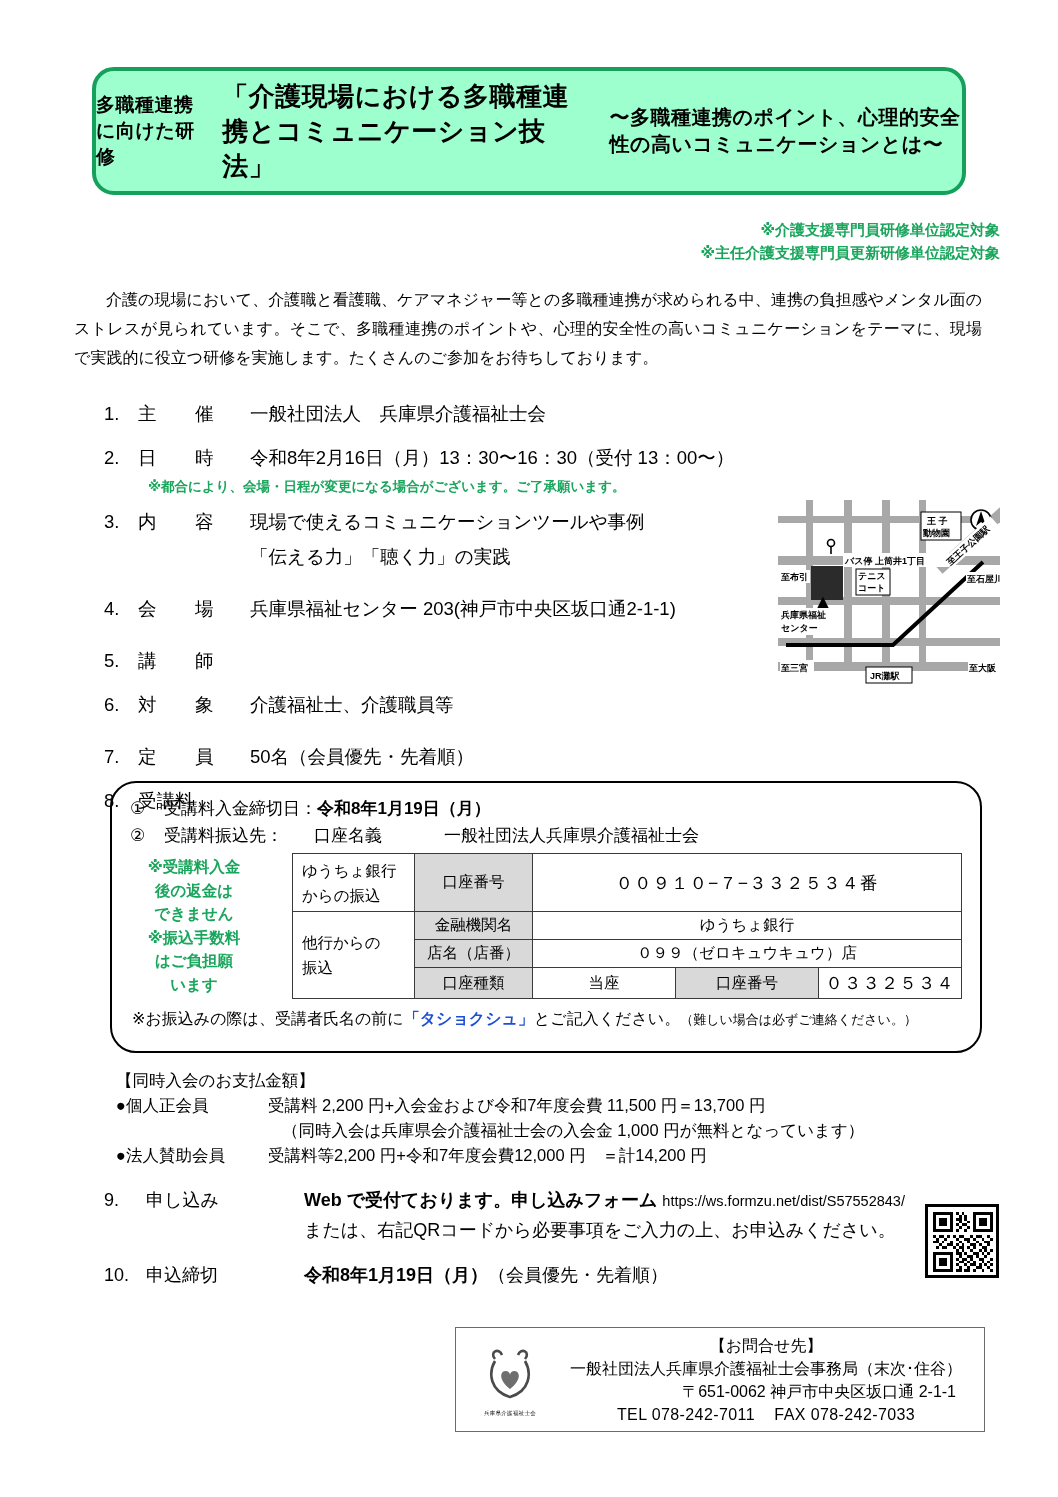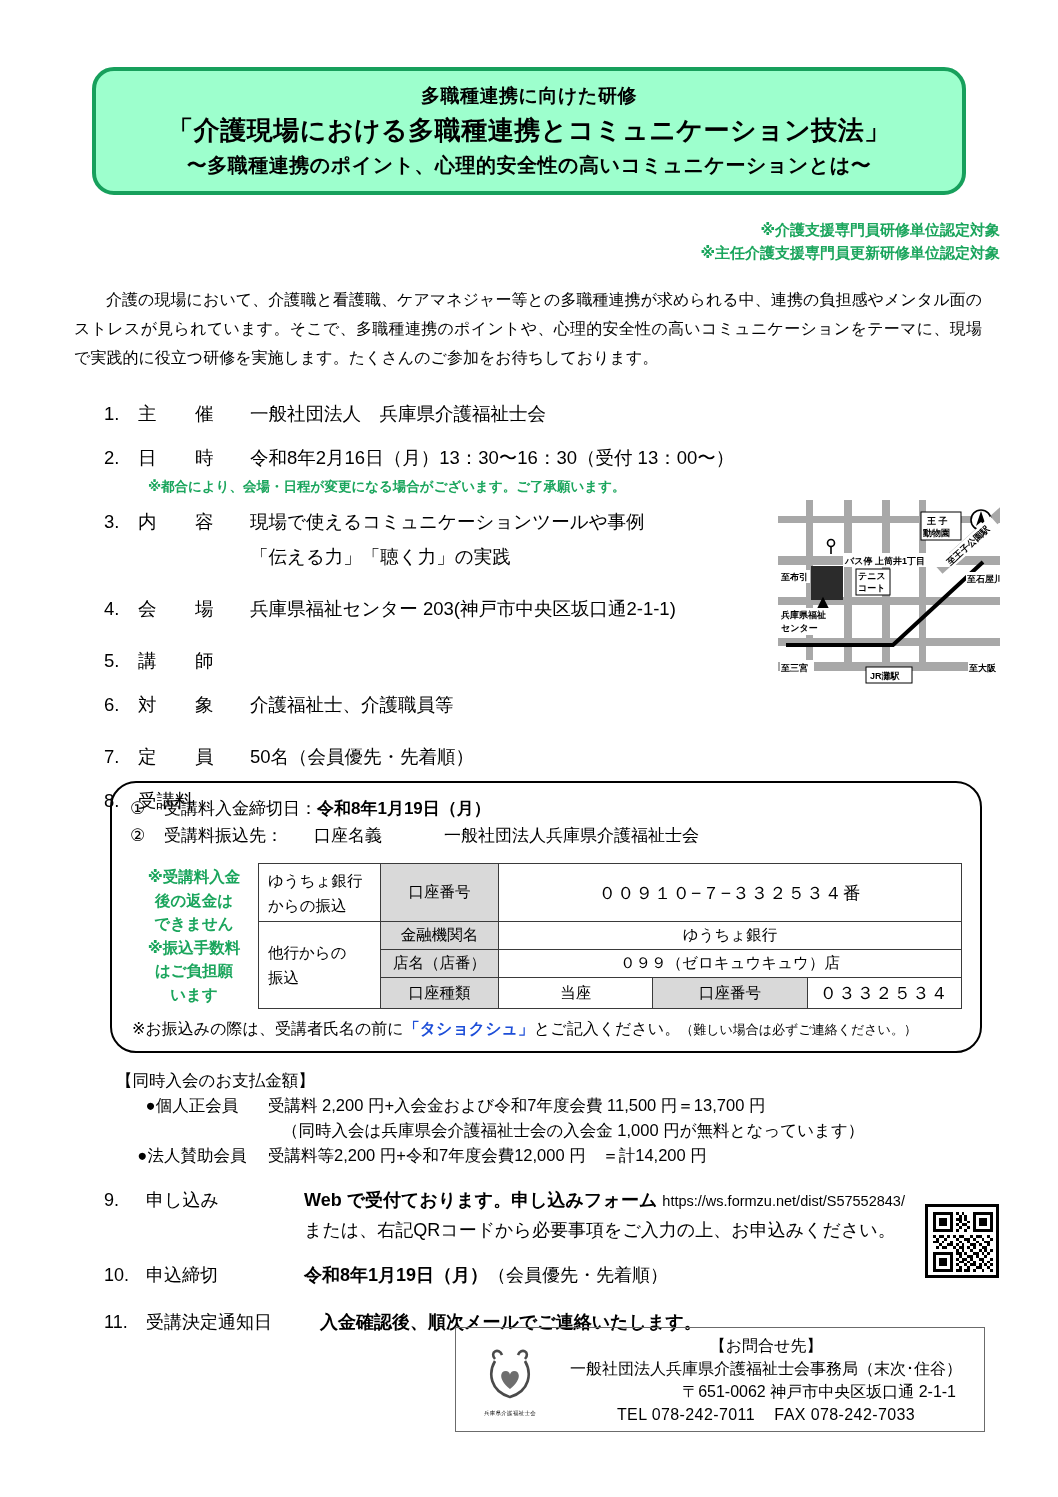--- a/index.html
+++ b/index.html
@@ -19,24 +19,23 @@
 
   
   .banner {
     position: absolute;
     left: 92px; top: 67px;
     width: 874px; height: 128px;
     background: #9dffcd;
     border: 4px solid #17a05c;
     border-radius: 22px;
     display: flex;
-    flex-direction: column;
     align-items: center;
     justify-content: center;
-    gap: 4px;
+    gap: 15px;
   }
   .banner-line1 {
     font-size: 19px; font-weight: bold; letter-spacing: .5px;
   }
   .banner-line2 {
     font-size: 26px; font-weight: bold; letter-spacing: .5px;
   }
   .banner-line3 {
     font-size: 20px; font-weight: bold; letter-spacing: .5px;
   }
@@ -126,21 +125,22 @@
     font-size: 17px;
     line-height: 27px;
     display: flex;
   }
   .pay-line .circ { width: 34px; flex: none; }
   .pay-line .lbl { flex: none; }
   .pay-bold { font-weight: bold; }
 
   .pay-mid {
     display: flex;
-    margin-top: 14px;
+    margin-top: 4px;
+    gap: 34px;
   }
   .warn {
     width: 128px; flex: none;
     color: #1aa55c;
     font-weight: bold;
     font-size: 15.5px;
     line-height: 23.5px;
     text-align: center;
     padding-top: 2px;
   }
@@ -169,21 +169,21 @@
   .pay-foot .hl { color: #1d4ed8; font-weight: bold; }
   .pay-foot .small { font-size: 13px; }
 
   
   .joint {
     position: absolute;
     left: 116px; top: 1068px; width: 880px;
     font-size: 16.5px;
     line-height: 25px;
   }
-  .joint .j-row { display: flex; text-align: center; }
+  .joint .j-row { display: flex; }
   .joint .j-key { width: 152px; flex: none; }
   .joint .j-indent { padding-left: 166px; }
 
   
   .items2 {
     position: absolute;
     left: 104px; top: 1186px; width: 840px;
   }
   .i2 { display: flex; align-items: flex-start; }
   .i2 .n { width: 42px; flex: none; font-size: 18px; line-height: 29px; }
@@ -469,27 +469,20 @@
   <div class="i2">
     <div class="n">10.</div>
     <div class="l">申込締切</div>
     <div class="v">
       <span class="bold">令和8年1月19日（月）</span><span class="tiny">（会員優先・先着順）</span>
     </div>
   </div>
 
   <div style="height:18px"></div>
 
-  <div class="i2">
-    <div class="n">11.</div>
-    <div class="l" style="width:174px">受講決定通知日</div>
-    <div class="v">
-      <span class="bold">入金確認後、順次メールでご連絡いたします。</span>
-    </div>
-  </div>
 
 </div>
 
 <div class="qr">
   <svg width="60" height="60" viewBox="0 0 21 21" shape-rendering="crispEdges" xmlns="http://www.w3.org/2000/svg">
     <rect width="21" height="21" fill="#fff"></rect>
     <g fill="#000">
       <rect x="0" y="0" width="7" height="1"></rect>
         <rect x="0" y="6" width="7" height="1"></rect>
       <rect x="0" y="0" width="1" height="7"></rect>

